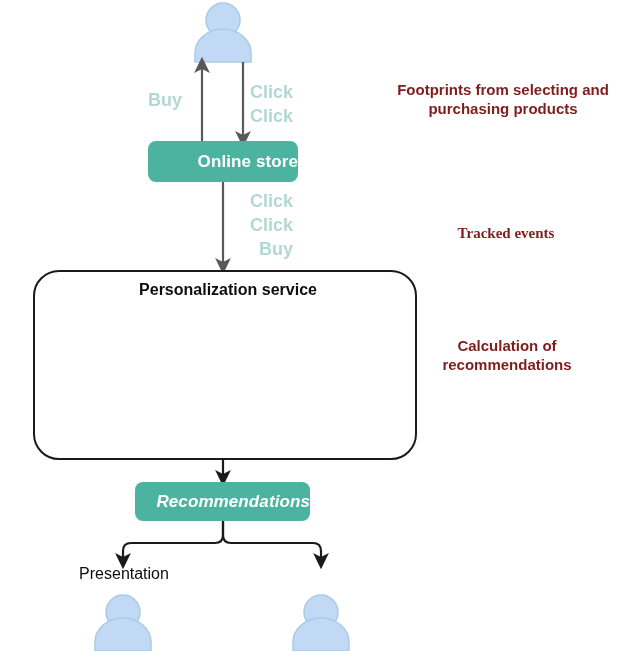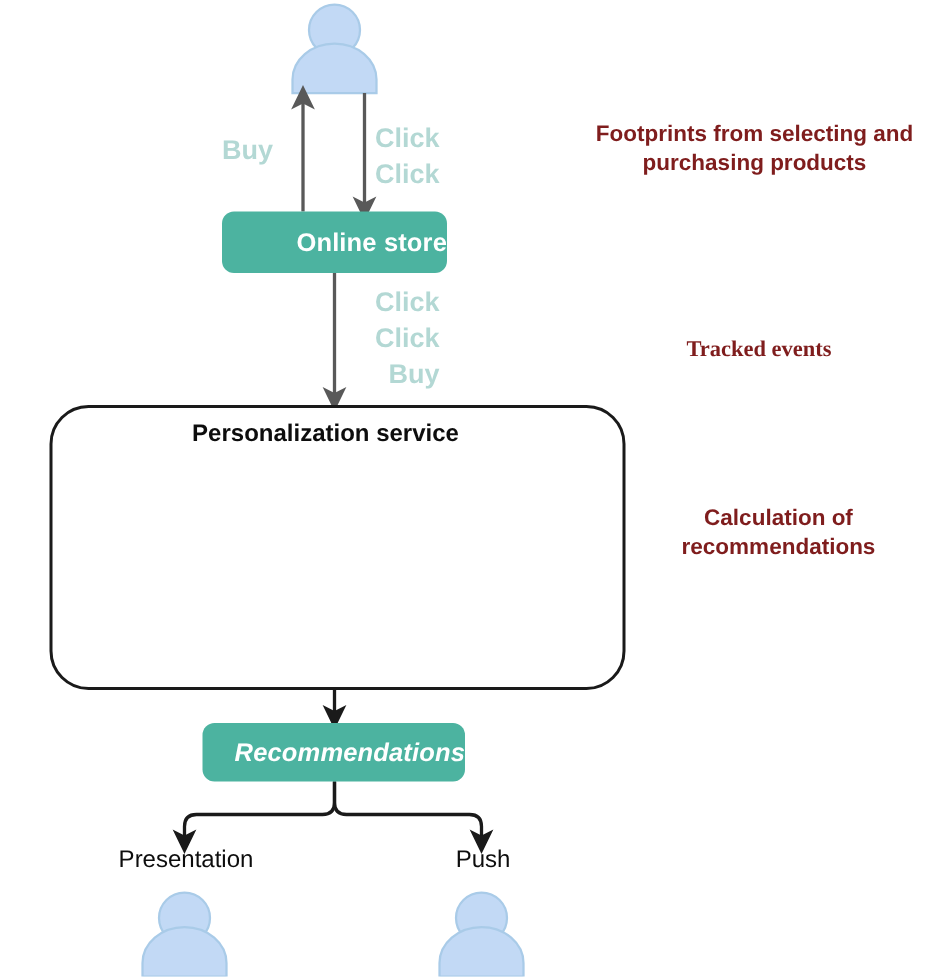--- a/index.html
+++ b/index.html
@@ -14,33 +14,33 @@
   .pill{display:flex;align-items:center;justify-content:flex-end;
         border-radius:8px;color:#ffffff;font-weight:bold;letter-spacing:0.1px;}
   #online-store{left:148px;top:141px;width:150px;height:41px;font-size:17px;}
   #recommendations{left:135px;top:482px;width:175px;height:39px;font-size:17px;}
 
   
   .annot{position:absolute;color:#7f1d1d;font-weight:bold;font-size:15px;
          line-height:19px;text-align:center;}
   #annot-footprints{left:383px;top:80px;width:240px;}
   #annot-tracked{left:413px;top:224px;width:186px;font-family:Liberation Serif, serif;}
-  #annot-calc{left:424px;top:336px;width:190px;}
+  #annot-calc{left:412px;top:336px;width:190px;}
 
   
   .caption{position:absolute;color:#b3d8d4;font-weight:bold;font-size:18px;
            line-height:24px;}
   #caption-buy{left:148px;top:88px;width:52px;text-align:left;}
   #caption-click-click{left:250px;top:80px;width:70px;text-align:left;}
   #caption-events{left:215px;top:189px;width:78px;text-align:right;}
 
   
   #service-box{left:33px;top:270px;width:384px;height:190px;
                border:2px solid #1a1a1a;border-radius:26px;background:#ffffff;}
-  #service-title{position:absolute;left:25px;top:281px;width:384px;
+  #service-title{position:absolute;left:36px;top:281px;width:384px;
                  text-align:center;font-size:16px;font-weight:bold;color:#0d0d0d;}
 
   
   .branch-label{position:absolute;font-size:16px;font-weight:normal;color:#0d0d0d;
                 text-align:center;}
   #label-presentation{left:44px;top:565px;width:160px;}
   #label-push{left:262px;top:565px;width:120px;}
 
   
   .cyl-label{position:absolute;color:#ffffff;font-weight:bold;font-size:17px;
@@ -150,19 +150,18 @@
   <div id="service-title">Personalization service</div>
 
   <div class="cyl-label" id="client-label">Client</div>
   <div class="cyl-label" id="server-label">Server</div>
 
   <div class="node pill" id="recommendations" style="background:#4cb3a0;font-style:italic;">
     <span>Recommendations</span>
   </div>
 
   <div class="branch-label" id="label-presentation">Presentation</div>
-  <div class="branch-label" id="label-push">Push</div>
 
   <div class="annot" id="annot-footprints">Footprints from selecting and purchasing products</div>
   <div class="annot" id="annot-tracked">Tracked events</div>
   <div class="annot" id="annot-calc">Calculation of recommendations</div>
 
 </div>
 
 </body></html>

